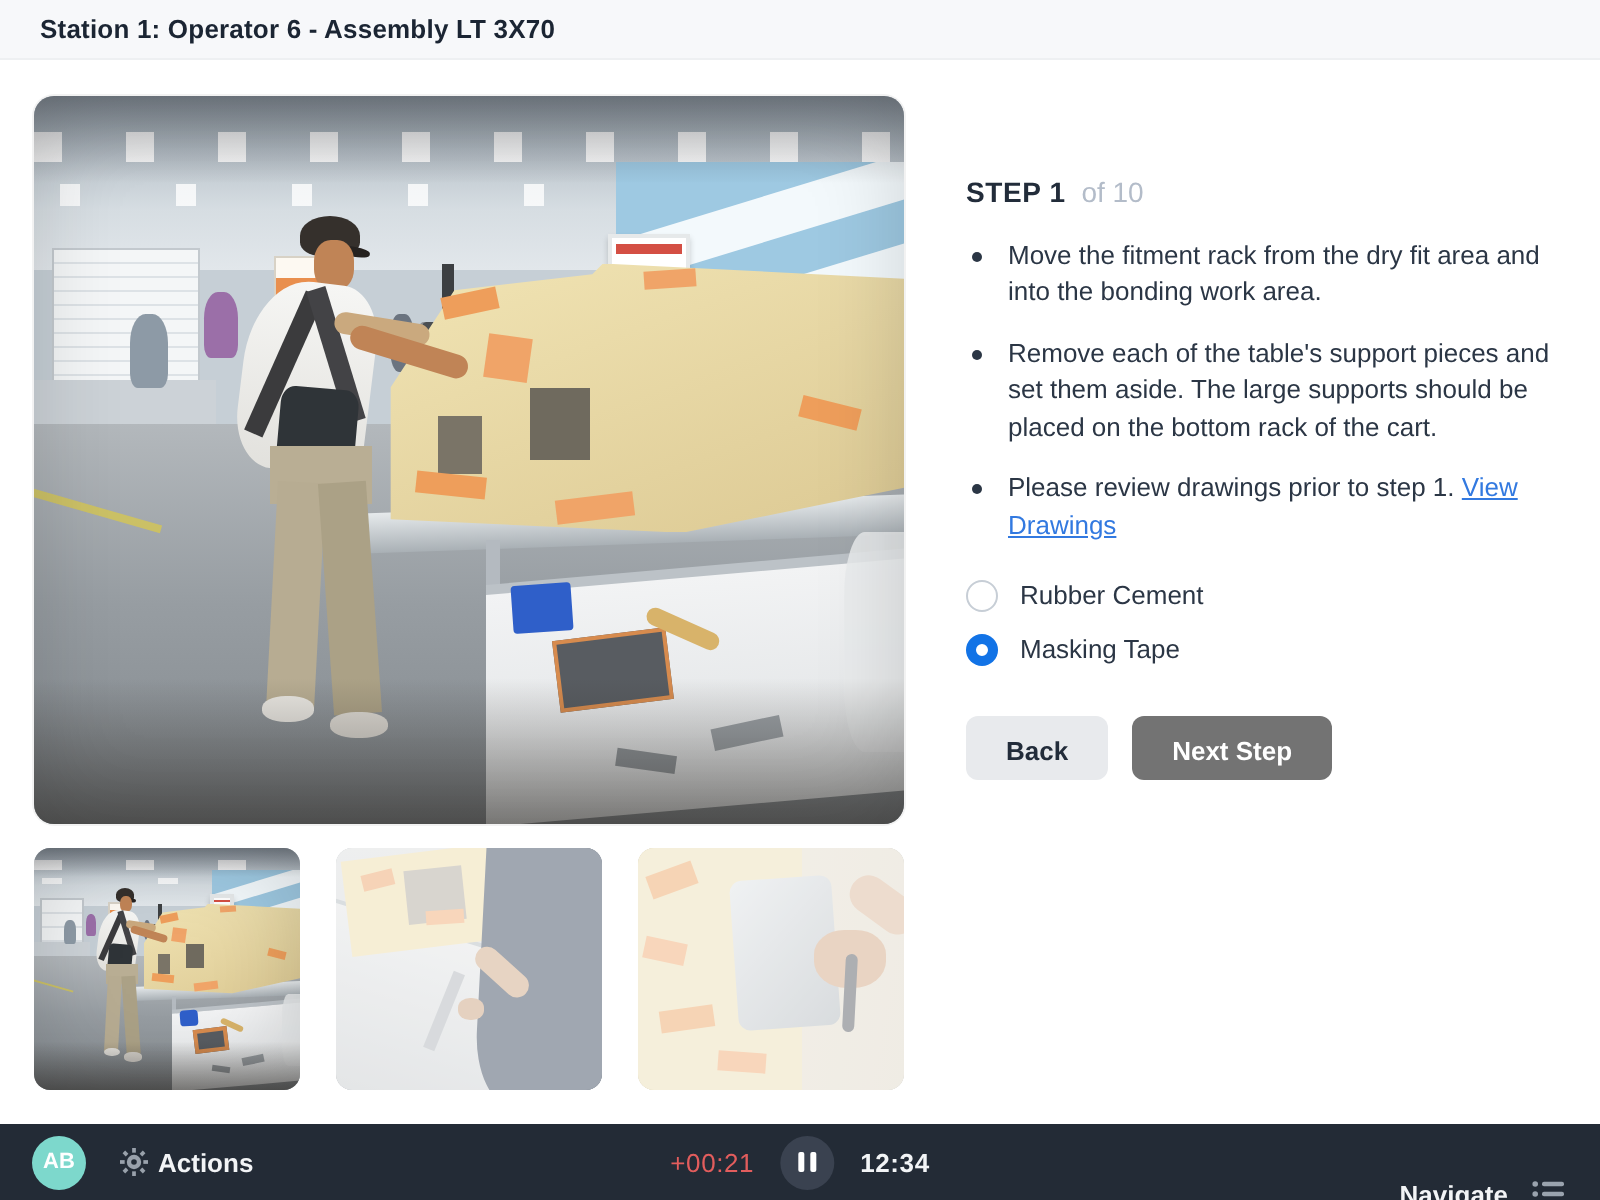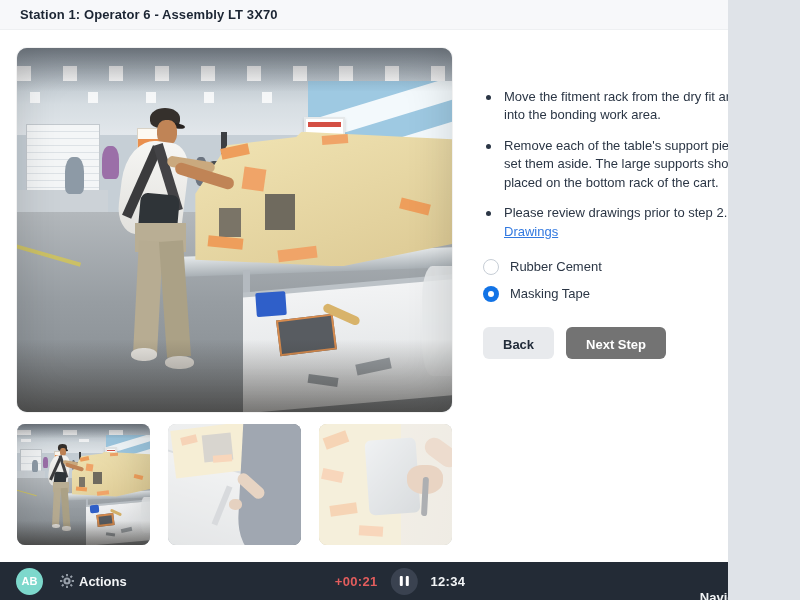--- a/index.html
+++ b/index.html
@@ -1,17 +1,17 @@
 <!DOCTYPE html>
 <html><head>
 <meta charset="utf-8">
 <style>
   html,body{margin:0;padding:0;background:#dfe3e8;}
   *{box-sizing:border-box;}
-  .app{position:relative;width:728px;height:600px;background:#ffffff;overflow:hidden;
+  .app{position:relative;width:800px;height:600px;background:#ffffff;overflow:hidden;
        font-family:"Liberation Sans", sans-serif;color:#2b3645;}
 
   
   .topbar{position:absolute;left:0;top:0;width:800px;height:30px;background:#f7f8fa;
           border-bottom:1px solid #eef0f2;display:flex;align-items:center;padding:0 20px;}
   .topbar-title{font-size:13px;font-weight:bold;color:#1b2533;letter-spacing:.1px;}
 
   
   .main-photo{position:absolute;left:17px;top:48px;width:435px;height:364px;border-radius:10px;
               overflow:hidden;background:#b9c0c6;box-shadow:0 0 0 1px rgba(0,0,0,.05);}
@@ -133,21 +133,21 @@
 
   
   .footer{position:absolute;left:0;bottom:0;width:800px;height:38px;background:#232b36;
           display:flex;align-items:center;color:#f2f4f6;}
   .avatar{width:27px;height:27px;border-radius:50%;background:#7dd8cc;color:#ffffff;
           display:flex;align-items:center;justify-content:center;font-size:11px;font-weight:bold;
           margin:0 16px 0 16px;cursor:pointer;flex:none;}
   .actions-btn{display:flex;align-items:center;gap:4px;cursor:pointer;}
   .actions-label,.nav-label{font-size:13px;font-weight:bold;color:#f2f4f6;}
   .timer-cluster{position:absolute;left:50%;transform:translateX(-50%);display:flex;align-items:center;gap:13px;}
-  .overtime{color:#e25d5d;font-size:13px;font-weight:bold;letter-spacing:.3px;}
+  .overtime{color:#e25d5d;font-size:13px;font-weight:normal;letter-spacing:.3px;}
   .elapsed{color:#f2f4f6;font-size:13px;font-weight:bold;letter-spacing:.3px;}
   .pause-btn{width:27px;height:27px;border-radius:50%;background:#3a4250;display:flex;align-items:center;
              justify-content:center;gap:3px;cursor:pointer;}
   .pause-bar{width:3px;height:10px;background:#ffffff;border-radius:1px;}
   .nav-btn{margin-left:auto;margin-right:18px;display:flex;align-items:flex-start;gap:12px;cursor:pointer;margin-top:32px;}
 </style>
 </head>
 <body>
 
 <div class="app">
@@ -318,32 +318,36 @@
       <div class="t3-plate"></div>
         <div class="t3-cable"></div>
       <div class="t3-arm"></div>
         <div class="t3-hand"></div>
         <div class="t3-tool"></div>
       <div class="thumb-fade"></div>
     </div>
   </div>
 
   <section class="panel">
+    <div class="step-head">
+      <span class="step-title">STEP 1</span>
+      <span class="step-progress">of 10</span>
+    </div>
 
     <div class="bullet-row">
       <span class="bullet-dot"></span>
       <span>Move the fitment rack from the dry fit area and into the bonding work area.</span>
     </div>
     <div class="bullet-row">
       <span class="bullet-dot"></span>
       <span>Remove each of the table's support pieces and set them aside. The large supports should be placed on the bottom rack of the cart.</span>
     </div>
     <div class="bullet-row">
       <span class="bullet-dot"></span>
-      <span><span>Please review drawings prior to step 2.</span>
+      <span><span>Please review drawings prior to step 1.</span>
         <a class="link">View Drawings</a></span>
     </div>
 
 
 
     <div class="radio-row">
       <span class="radio"></span>
       <span class="radio-label">Rubber Cement</span>
     </div>
     <div class="radio-row selected">

